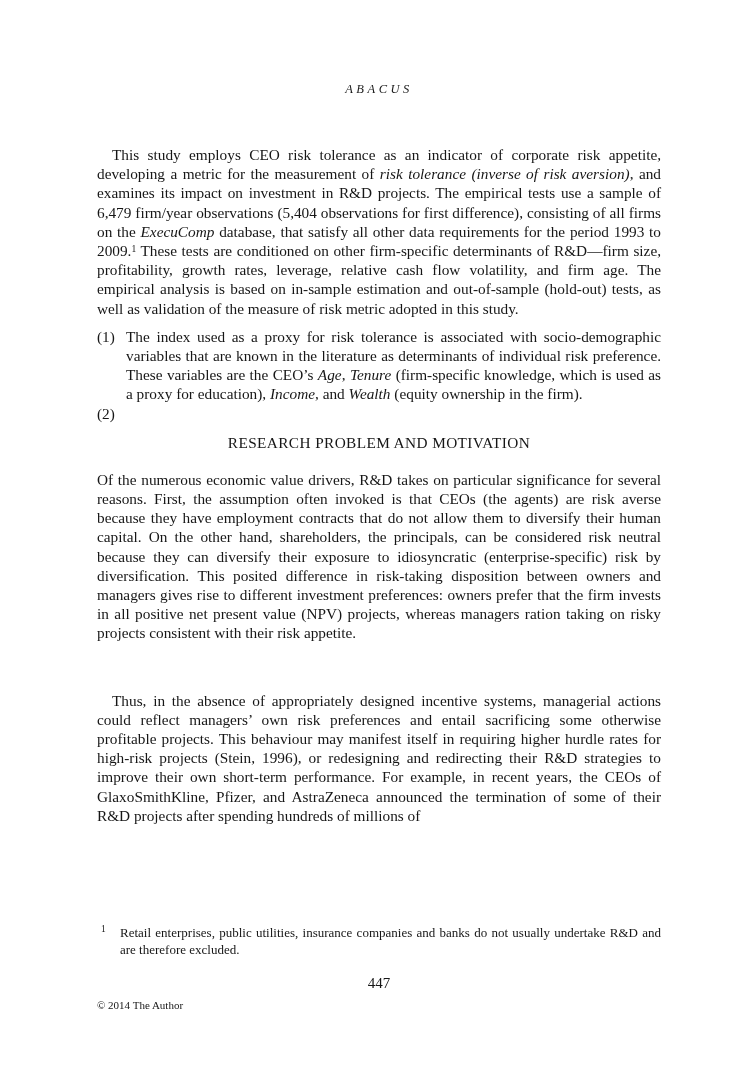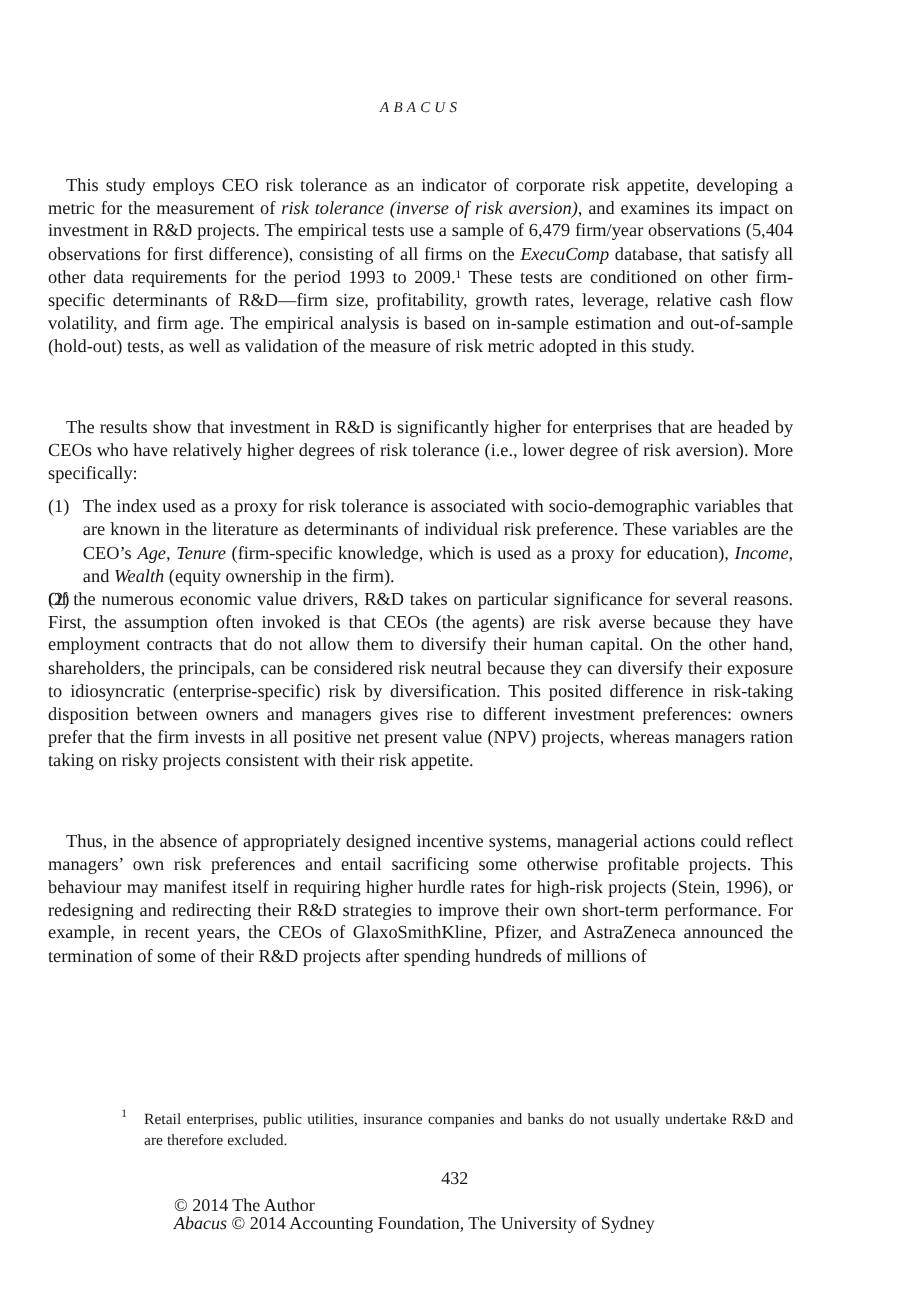--- a/index.html
+++ b/index.html
@@ -6,21 +6,21 @@
   html, body { background: #ffffff; }
   body {
     width: 753px; height: 1084px;
     font-family: "Liberation Serif", "DejaVu Serif", serif;
     color: #161616;
     -webkit-font-smoothing: antialiased;
   }
   .page {
     position: relative;
     width: 753px; height: 1084px;
-    padding: 82px 92px 0 40px;
+    padding: 82px 92px 0 97px;
     background: #ffffff;
     overflow: hidden;
     font-family: Liberation Serif, serif;
   }
   .running-header {
     text-align: center;
     font-style: italic;
     font-size: 12.5px;
     letter-spacing: 3.5px;
     margin-bottom: 21px;
@@ -69,62 +69,61 @@
   .fn-marker {
     position: absolute;
     left: 4px; top: -3px;
     font-size: 9.5px;
   }
   .page-number {
     text-align: center;
     font-size: 15px;
     margin-top: 17px;
   }
-  .footer { margin-top: 6px; font-size: 15px; line-height: 14.8px; margin-left: 48px; }
+  .footer { margin-top: 6px; font-size: 11px; line-height: 14.8px; }
   .footer-line { text-align: left; }
 </style>
 </head>
 <body>
 
 <div class="page">
 
   <div class="running-header">ABACUS</div>
 
   <div class="body-text">
 
     <p class="para indent"><span>This study employs CEO risk tolerance as an indicator of corporate risk appetite, developing a metric for the measurement of </span><span class="it">risk tolerance (inverse of risk aversion)</span><span>, and examines its impact on investment in R&amp;D projects. The empirical tests use a sample of 6,479 firm/year observations (5,404 observations for first difference), consisting of all firms on the </span><span class="it">ExecuComp</span><span> database, that satisfy all other data requirements for the period 1993 to 2009.</span><sup class="fnref">1</sup><span> These tests are conditioned on other firm-specific determinants of R&amp;D—firm size, profitability, growth rates, leverage, relative cash flow volatility, and firm age. The empirical analysis is based on in-sample estimation and out-of-sample (hold-out) tests, as well as validation of the measure of risk metric adopted in this study.</span></p>
 
-    <p class="para indent"><span>The results show that investment in R&amp;D is significantly higher for enterprises that are headed by CEOs who have relatively higher degrees of risk tolerance (i.e., lower degree of risk aversion). More specifically:</span></p>
 
     <div class="numbered-list">
       <div class="list-item">
         <span class="list-marker">(1)</span>
         <span><span>The index used as a proxy for risk tolerance is associated with socio-demographic variables that are known in the literature as determinants of individual risk preference. These variables are the CEO’s </span><span class="it">Age</span><span>, </span><span class="it">Tenure</span><span> (firm-specific knowledge, which is used as a proxy for education), </span><span class="it">Income</span><span>, and </span><span class="it">Wealth</span><span> (equity ownership in the firm).</span></span>
       </div>
       <div class="list-item">
         <span class="list-marker">(2)</span>
       </div>
     </div>
 
+    <h2 class="section-heading">RESEARCH PROBLEM AND MOTIVATION</h2>
 
     <p class="para"><span>Of the numerous economic value drivers, R&amp;D takes on particular significance for several reasons. First, the assumption often invoked is that CEOs (the agents) are risk averse because they have employment contracts that do not allow them to diversify their human capital. On the other hand, shareholders, the principals, can be considered risk neutral because they can diversify their exposure to idiosyncratic (enterprise-specific) risk by diversification. This posited difference in risk-taking disposition between owners and managers gives rise to different investment preferences: owners prefer that the firm invests in all positive net present value (NPV) projects, whereas managers ration taking on risky projects consistent with their risk appetite.</span></p>
 
     <p class="para indent"><span>Thus, in the absence of appropriately designed incentive systems, managerial actions could reflect managers’ own risk preferences and entail sacrificing some otherwise profitable projects. This behaviour may manifest itself in requiring higher hurdle rates for high-risk projects (Stein, 1996), or redesigning and redirecting their R&amp;D strategies to improve their own short-term performance. For example, in recent years, the CEOs of GlaxoSmithKline, Pfizer, and AstraZeneca announced the termination of some of their R&amp;D projects after spending hundreds of millions of</span></p>
 
   </div>
 
   <div class="bottom-block">
 
     <div class="footnote">
       <span class="fn-marker">1</span>
       <span class="fn-text"><span>Retail enterprises, public utilities, insurance companies and banks do not usually undertake R&amp;D and are therefore excluded.</span></span>
     </div>
 
-    <div class="page-number">432</div>
+    <div class="page-number">447</div>
 
     <div class="footer">
       <div class="footer-line"><span>© 2014 The Author</span></div>
-      <div class="footer-line"><span class="it">Abacus</span><span> © 2014 Accounting Foundation, The University of Sydney</span></div>
     </div>
 
   </div>
 
 </div>
 
 </body></html>

